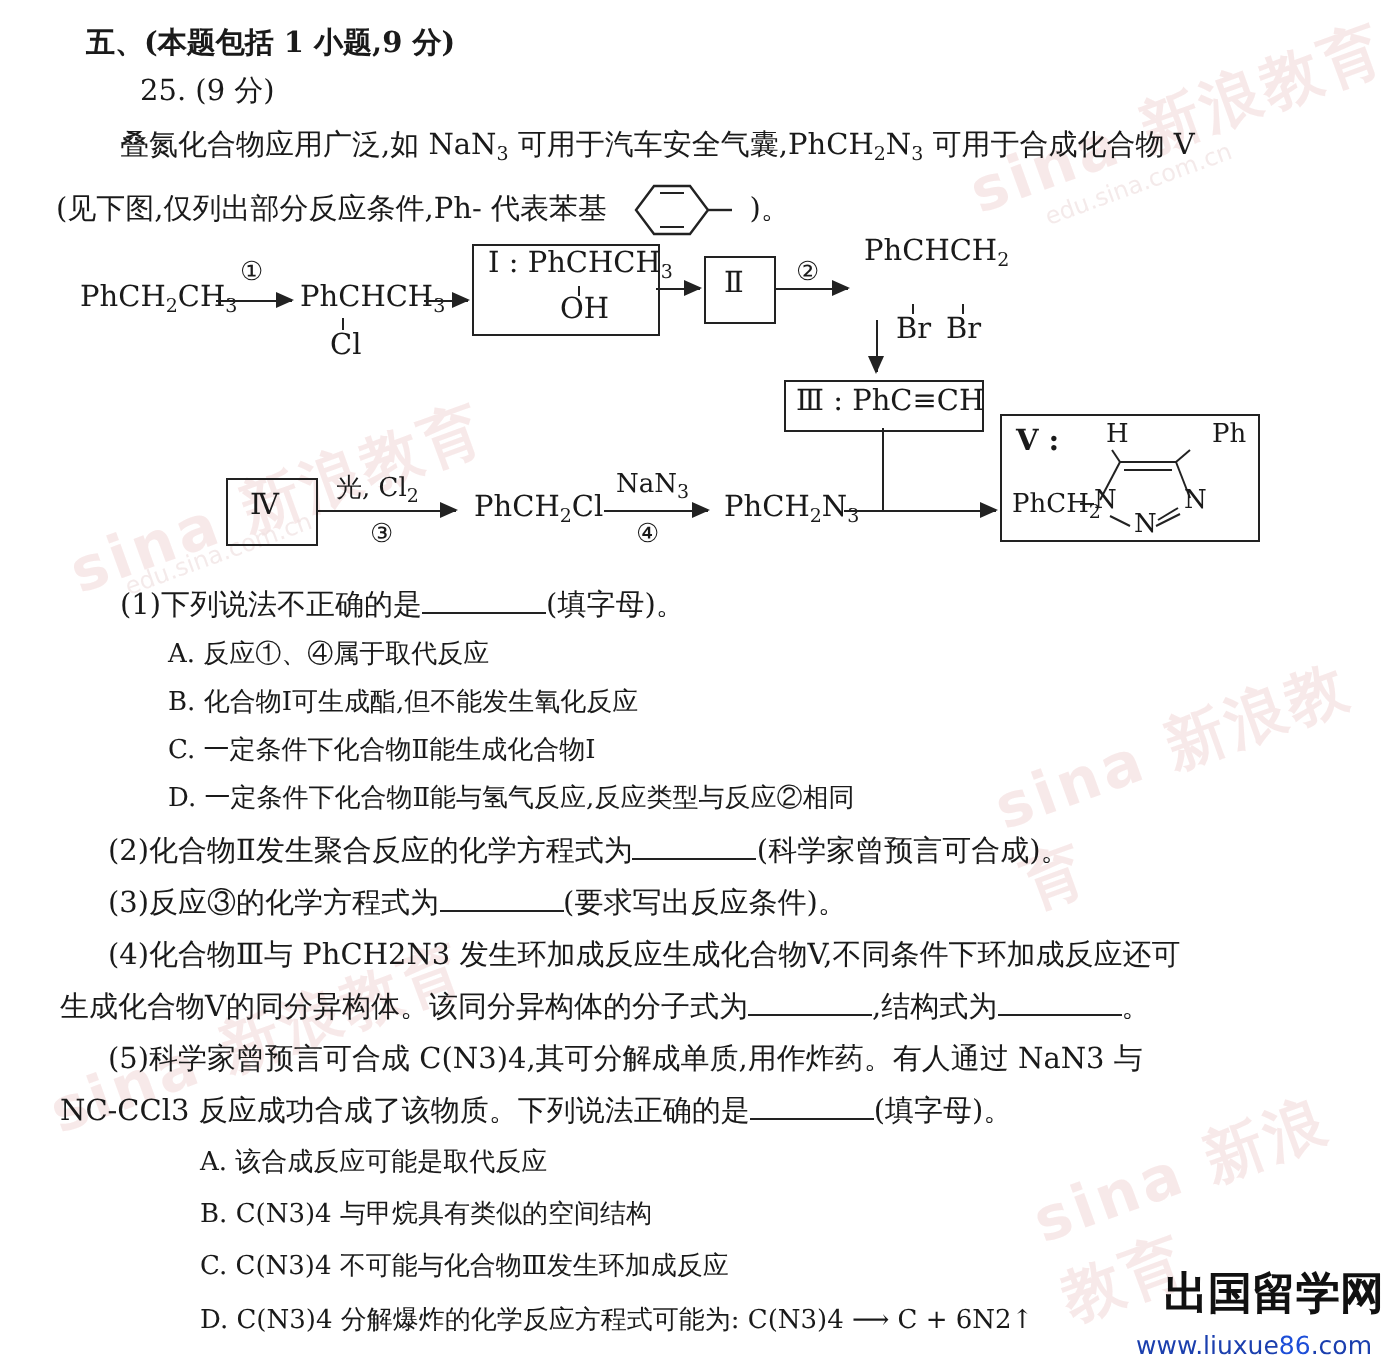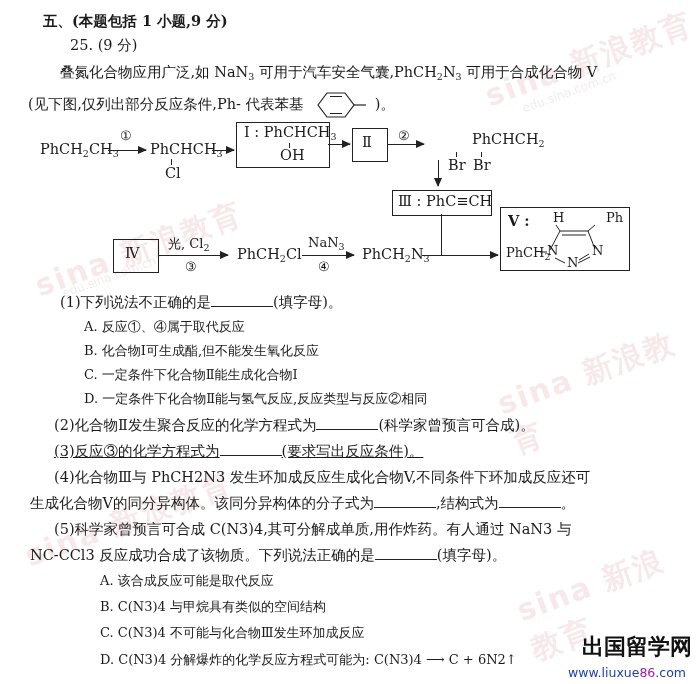--- a/index.html
+++ b/index.html
@@ -13,21 +13,21 @@
   .arrow{position:absolute;height:1.3px;background:#222;}
   .arrow::after{content:"";position:absolute;right:-1px;top:-4px;border-left:9px solid #222;border-top:4.5px solid transparent;border-bottom:4.5px solid transparent;}
   .varrow{position:absolute;width:1.3px;background:#222;}
   .varrow::after{content:"";position:absolute;bottom:-1px;left:-4px;border-top:9px solid #222;border-left:4.5px solid transparent;border-right:4.5px solid transparent;}
   sub{font-size:9.5px;vertical-align:-3px;line-height:0;}
   .hd{font-weight:bold;margin-left:13px;}
   .blank{display:inline-block;border-bottom:1px solid #222;width:62px;height:12px;vertical-align:baseline;}
   .small{font-size:13px;}
   .logo{position:absolute;right:8px;bottom:22px;font-family:"DejaVu Sans",sans-serif;font-size:22px;font-weight:bold;color:#111;}
   .logourl{position:absolute;right:14px;bottom:4px;font-family:"DejaVu Sans",sans-serif;font-size:12.5px;color:#1b3fae;}
-  .logourl span{color:#a21caf;}
+  .logourl span{color:#1d4ed8;}
 </style>
 </head>
 <body>
 
 <div class="wm" style="left:480px;top:40px;">sina 新浪教育</div>
 <div class="wm2" style="left:520px;top:85px;">edu.sina.com.cn</div>
 <div class="wm" style="left:30px;top:230px;">sina 新浪教育</div>
 <div class="wm2" style="left:60px;top:270px;">edu.sina.com.cn</div>
 <div class="wm" style="left:500px;top:350px;">sina 新浪教育</div>
 <div class="wm" style="left:20px;top:500px;">sina 新浪教育</div>
@@ -64,21 +64,21 @@
   <div class="box" style="left:236px;top:122px;width:92px;height:44px;"></div>
   <div class="abs" style="left:244px;top:124px;">Ⅰ : PhCHCH<sub>3</sub></div>
   <div class="line" style="left:289px;top:143px;width:1px;height:5px;"></div>
   <div class="abs" style="left:280px;top:147px;">OH</div>
   <div class="arrow" style="left:328px;top:144px;width:22px;"></div>
 
   <div class="box" style="left:352px;top:128px;width:34px;height:32px;"></div>
   <div class="abs" style="left:362px;top:134px;">Ⅱ</div>
   <div class="abs small" style="left:398px;top:128px;">②</div>
   <div class="arrow" style="left:388px;top:144px;width:36px;"></div>
-  <div class="abs" style="left:432px;top:131px;margin-left:40px;">PhCHCH<sub>2</sub></div>
+  <div class="abs" style="left:432px;top:118px;">PhCHCH<sub>2</sub></div>
   <div class="line" style="left:456px;top:152px;width:1px;height:5px;"></div>
   <div class="line" style="left:481px;top:152px;width:1px;height:5px;"></div>
   <div class="abs" style="left:448px;top:157px;">Br</div>
   <div class="abs" style="left:473px;top:157px;">Br</div>
   <div class="varrow" style="left:438px;top:160px;height:26px;"></div>
 
   <div class="box" style="left:392px;top:190px;width:98px;height:24px;"></div>
   <div class="abs" style="left:398px;top:193px;">Ⅲ : PhC≡CH</div>
   <div class="line" style="left:441px;top:214px;width:1.3px;height:42px;"></div>
 
@@ -121,21 +121,21 @@
 </div>
 <div class="abs small" style="left:84px;top:318px;">A. 反应①、④属于取代反应</div>
 <div class="abs small" style="left:84px;top:342px;">B. 化合物Ⅰ可生成酯,但不能发生氧化反应</div>
 <div class="abs small" style="left:84px;top:366px;">C. 一定条件下化合物Ⅱ能生成化合物Ⅰ</div>
 <div class="abs small" style="left:84px;top:390px;">D. 一定条件下化合物Ⅱ能与氢气反应,反应类型与反应②相同</div>
 
 <div class="abs" style="left:54px;top:416px;">
   <span>(2)化合物Ⅱ发生聚合反应的化学方程式为</span><span class="blank"></span><span>(科学家曾预言可合成)。</span>
 </div>
 
-<div class="abs" style="left:54px;top:442px;text-decoration:underline;">
+<div class="abs" style="left:54px;top:442px;">
   <span>(3)反应③的化学方程式为</span><span class="blank"></span><span>(要求写出反应条件)。</span>
 </div>
 
 <div class="abs" style="left:54px;top:468px;">(4)化合物Ⅲ与 PhCH2N3 发生环加成反应生成化合物V,不同条件下环加成反应还可</div>
 <div class="abs" style="left:30px;top:494px;">
   <span>生成化合物V的同分异构体。该同分异构体的分子式为</span><span class="blank"></span><span>,结构式为</span><span class="blank"></span><span>。</span>
 </div>
 
 <div class="abs" style="left:54px;top:520px;">(5)科学家曾预言可合成 C(N3)4,其可分解成单质,用作炸药。有人通过 NaN3 与</div>
 <div class="abs" style="left:30px;top:546px;text-align:center;">

